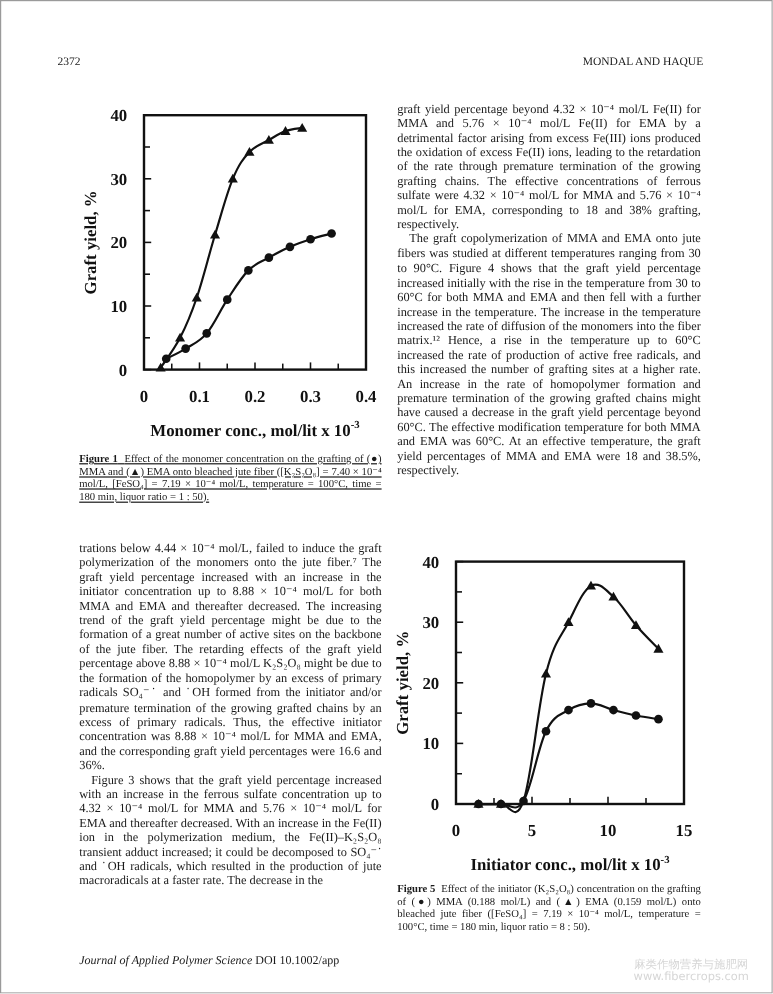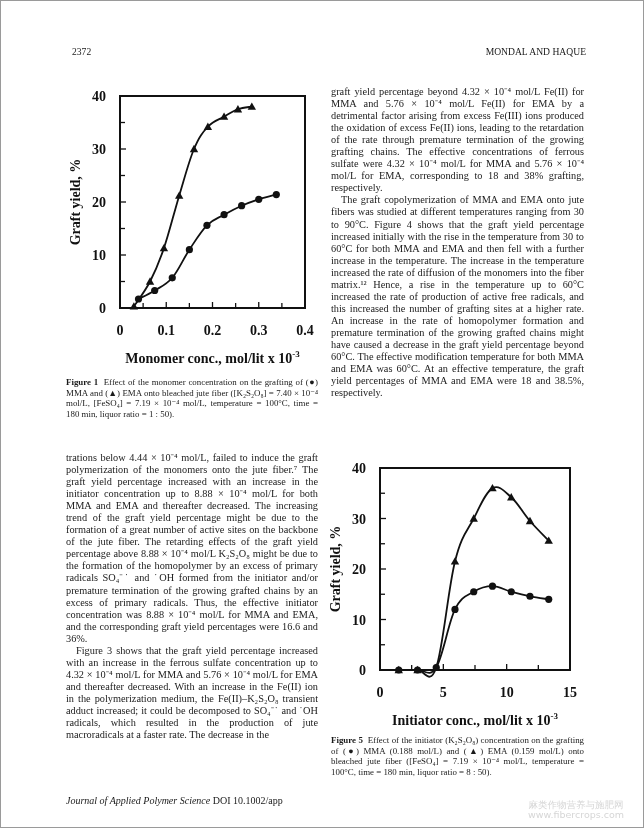--- a/index.html
+++ b/index.html
@@ -3,30 +3,30 @@
 <meta charset="utf-8">
 <style>
   html, body { margin: 0; padding: 0; }
   body {
     width: 644px; height: 828px; position: relative; overflow: hidden;
     background: #ffffff; color: #1a1a1a;
     font-family: "Liberation Serif", "DejaVu Serif", serif;
   }
   .frame { position: absolute; left: 0; top: 0; width: 642px; height: 826px; border: 1px solid #9a9a9a; }
   .running-head { position: absolute; top: 46px; font-size: 9.6px; letter-spacing: 0; }
-  .pnum { left: 72px; text-align: center; }
+  .pnum { left: 48px; text-align: center; }
   .authors { right: 58px; padding-left: 44px; }
-  .col { position: absolute; font-size: 10.3px; line-height: 12.05px; text-align: justify; font-family: Liberation Serif, serif; }
+  .col { position: absolute; font-size: 10.3px; line-height: 12.05px; text-align: justify; }
   .col p { margin: 0; }
   .col p.indent { text-indent: 10px; }
   .left-body { left: 66px; top: 452px; width: 252px; }
   .right-body { left: 331px; top: 86px; width: 253px; }
   .caption { position: absolute; font-size: 8.9px; line-height: 10.6px; text-align: justify; }
   .caption b { font-weight: bold; }
-  .cap1 { left: 66px; top: 377px; width: 252px; }
+  .cap1 { left: 66px; top: 377px; width: 252px; text-decoration: underline; }
   .cap2 { left: 331px; top: 735px; width: 253px; }
   .footer { position: absolute; left: 66px; top: 795px; font-size: 10px; }
   .footer i { font-style: italic; }
   .watermark { position: absolute; left: 528px; top: 800px; font-family: "DejaVu Sans", sans-serif; font-size: 9.5px; line-height: 10px; color: #d6d6d6; text-align: center; }
   svg.chart { position: absolute; overflow: visible; }
   svg text { font-family: "Liberation Serif", "DejaVu Serif", serif; font-weight: bold; fill: #111; }
 </style>
 </head>
 <body>
 

